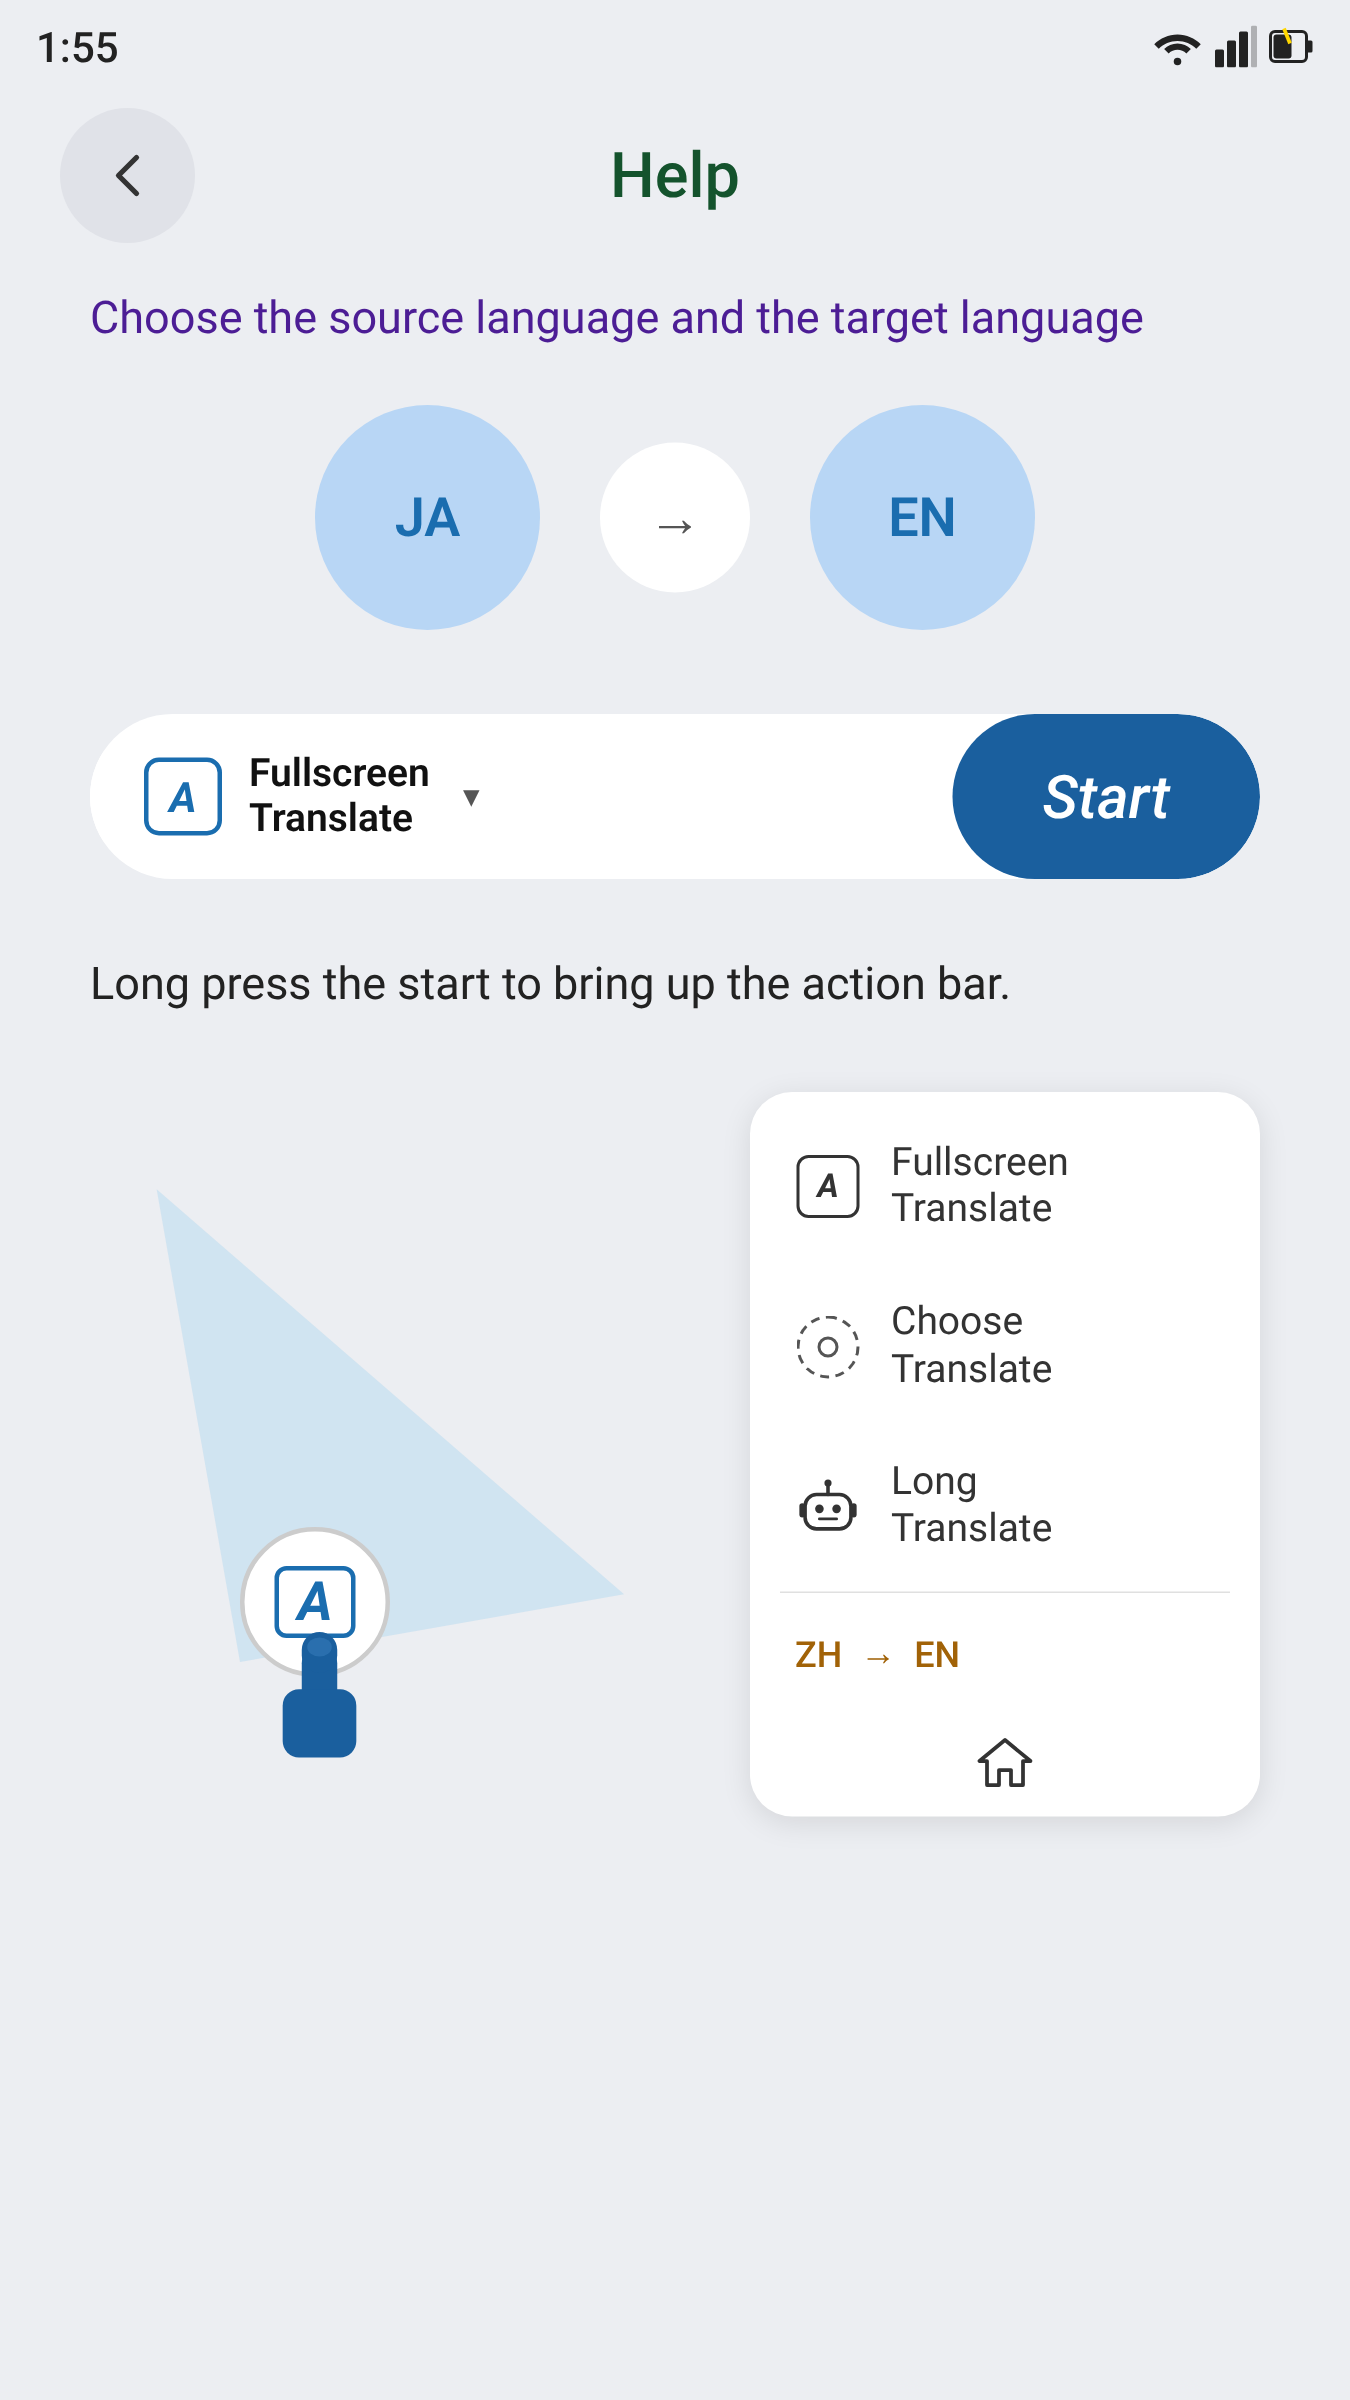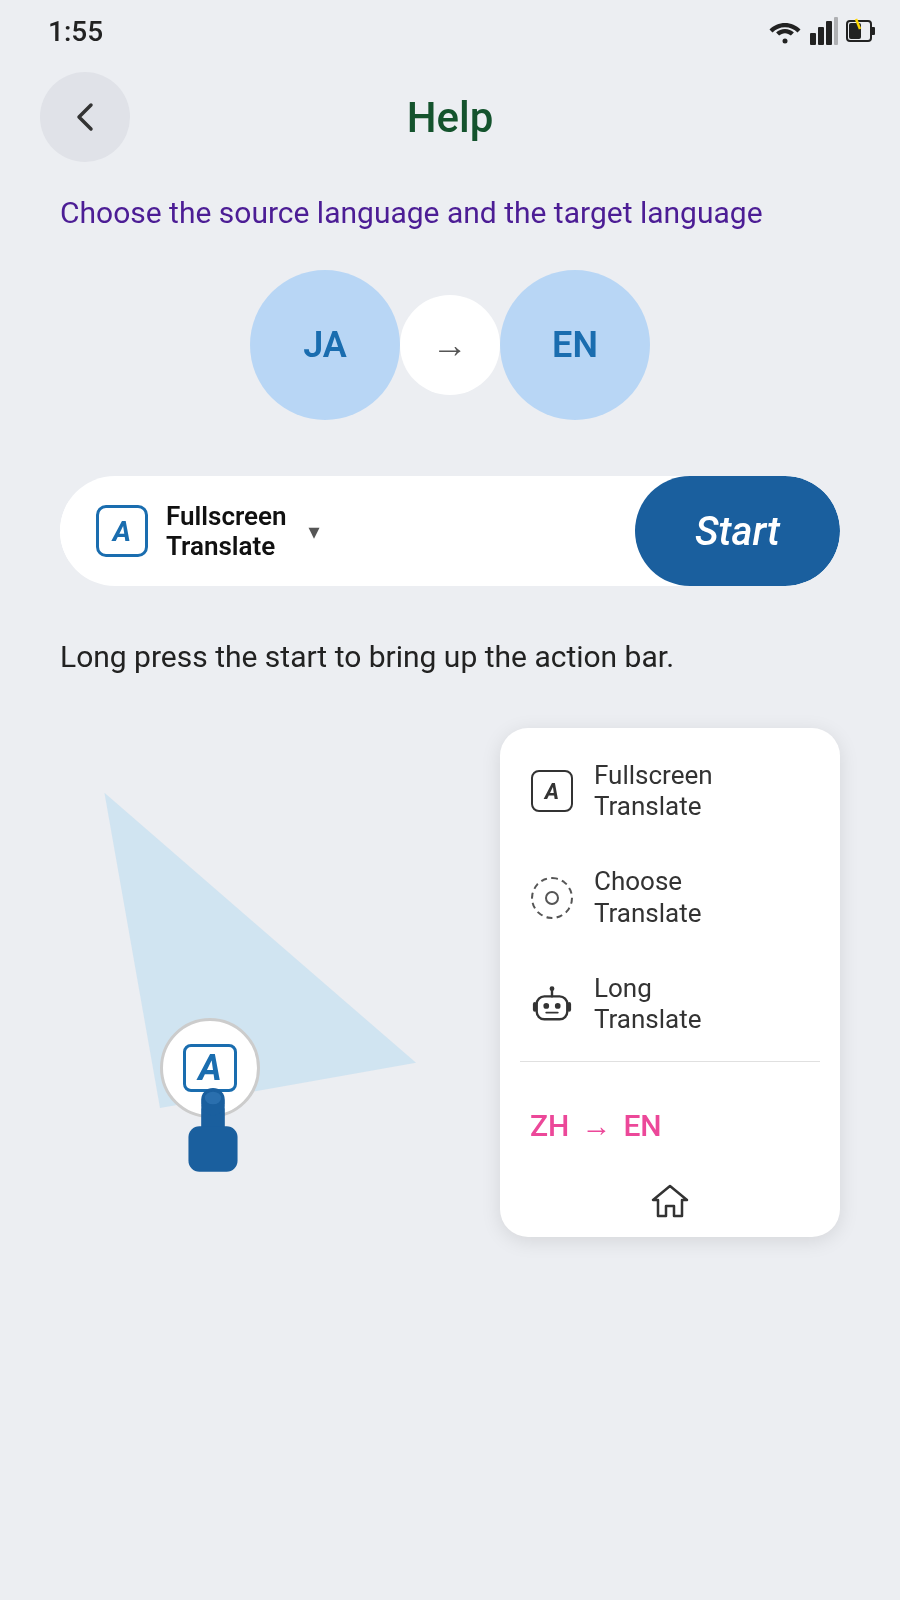--- a/index.html
+++ b/index.html
@@ -18,21 +18,20 @@
       display: flex;
       justify-content: space-between;
       align-items: center;
       padding: 10px 24px 0 24px;
       height: 52px;
     }
     .status-time {
       font-size: 28px;
       font-weight: 500;
       color: #222;
-      margin-left: 24px;
     }
     .status-icons {
       display: flex;
       align-items: center;
       gap: 8px;
     }
     .status-icons svg {
       fill: #222;
     }
 
@@ -77,20 +76,21 @@
       color: #4c1d95;
       line-height: 1.4;
       margin-bottom: 36px;
     }
 
     
     .lang-row {
       display: flex;
       align-items: center;
       justify-content: center;
+      gap: 40px;
       margin-bottom: 56px;
     }
     .lang-circle {
       width: 150px;
       height: 150px;
       border-radius: 50%;
       background: #B8D6F5;
       display: flex;
       align-items: center;
       justify-content: center;
@@ -273,24 +273,23 @@
       margin: 4px 20px;
     }
     .action-lang-row {
       display: flex;
       align-items: center;
       padding: 22px 30px;
       gap: 12px;
       cursor: pointer;
     }
     .action-lang-text {
-      font-size: 30px;
-      color: #ec4899;
+      font-size: 24px;
+      color: #a16207;
       font-weight: 500;
-      margin-top: 20px;
     }
 
     
     .home-bar-area {
       display: flex;
       justify-content: center;
       padding: 10px 0 0 0;
     }
     .home-icon-circle {
       width: 52px;

